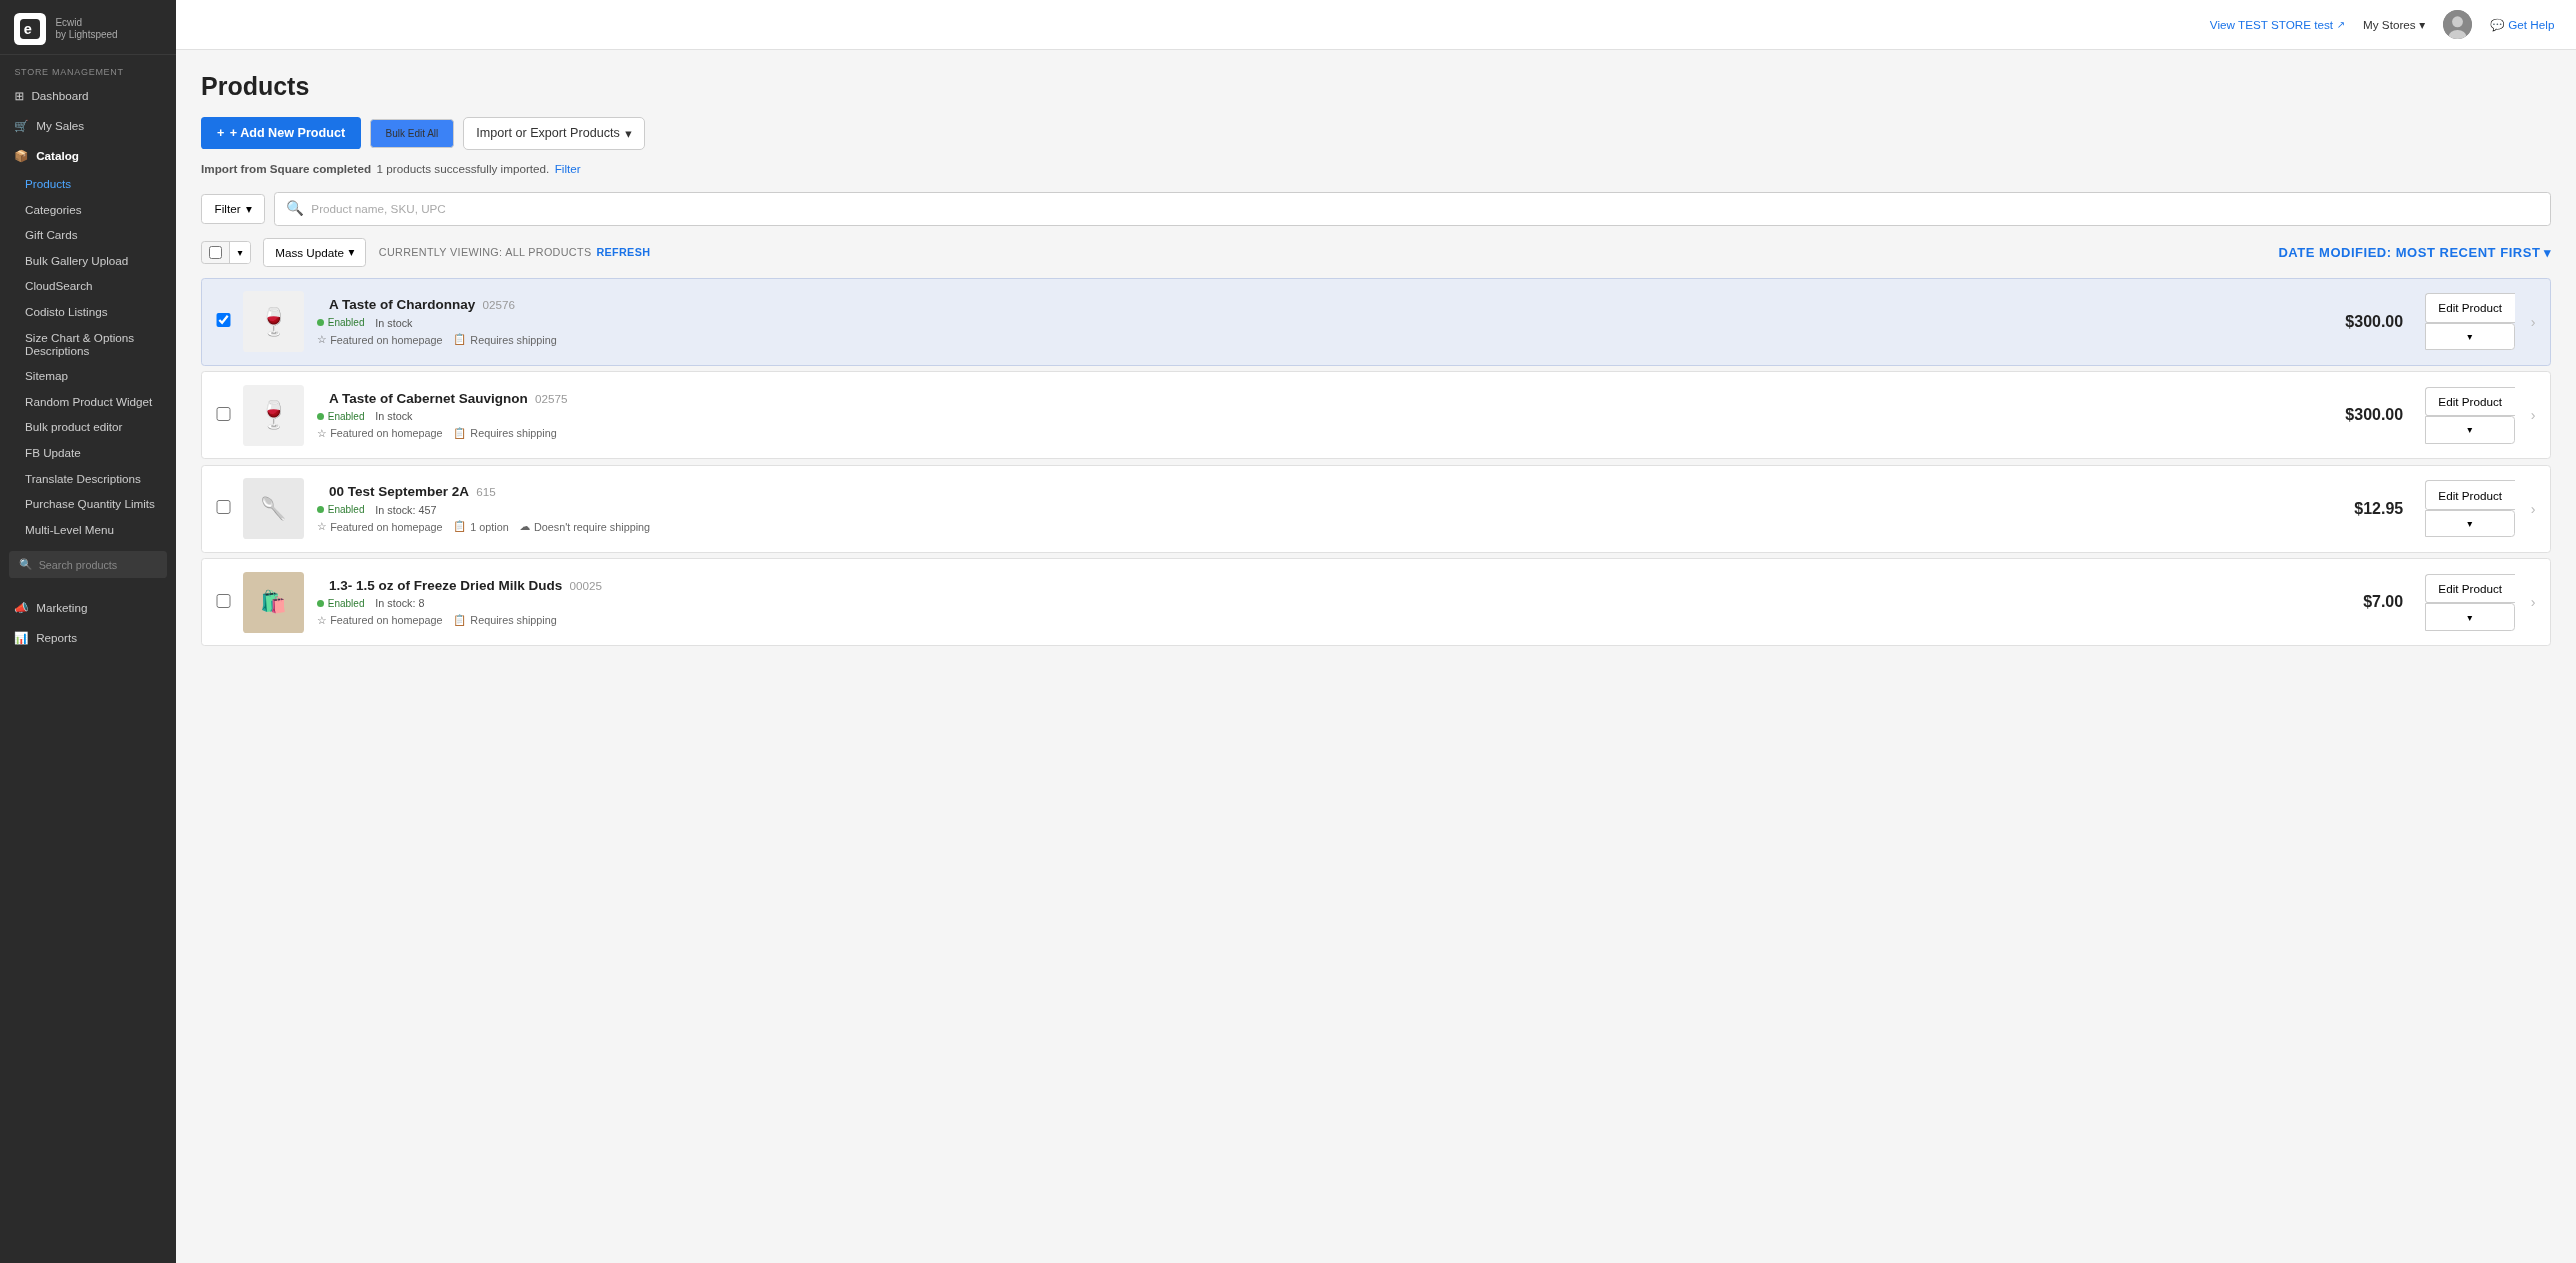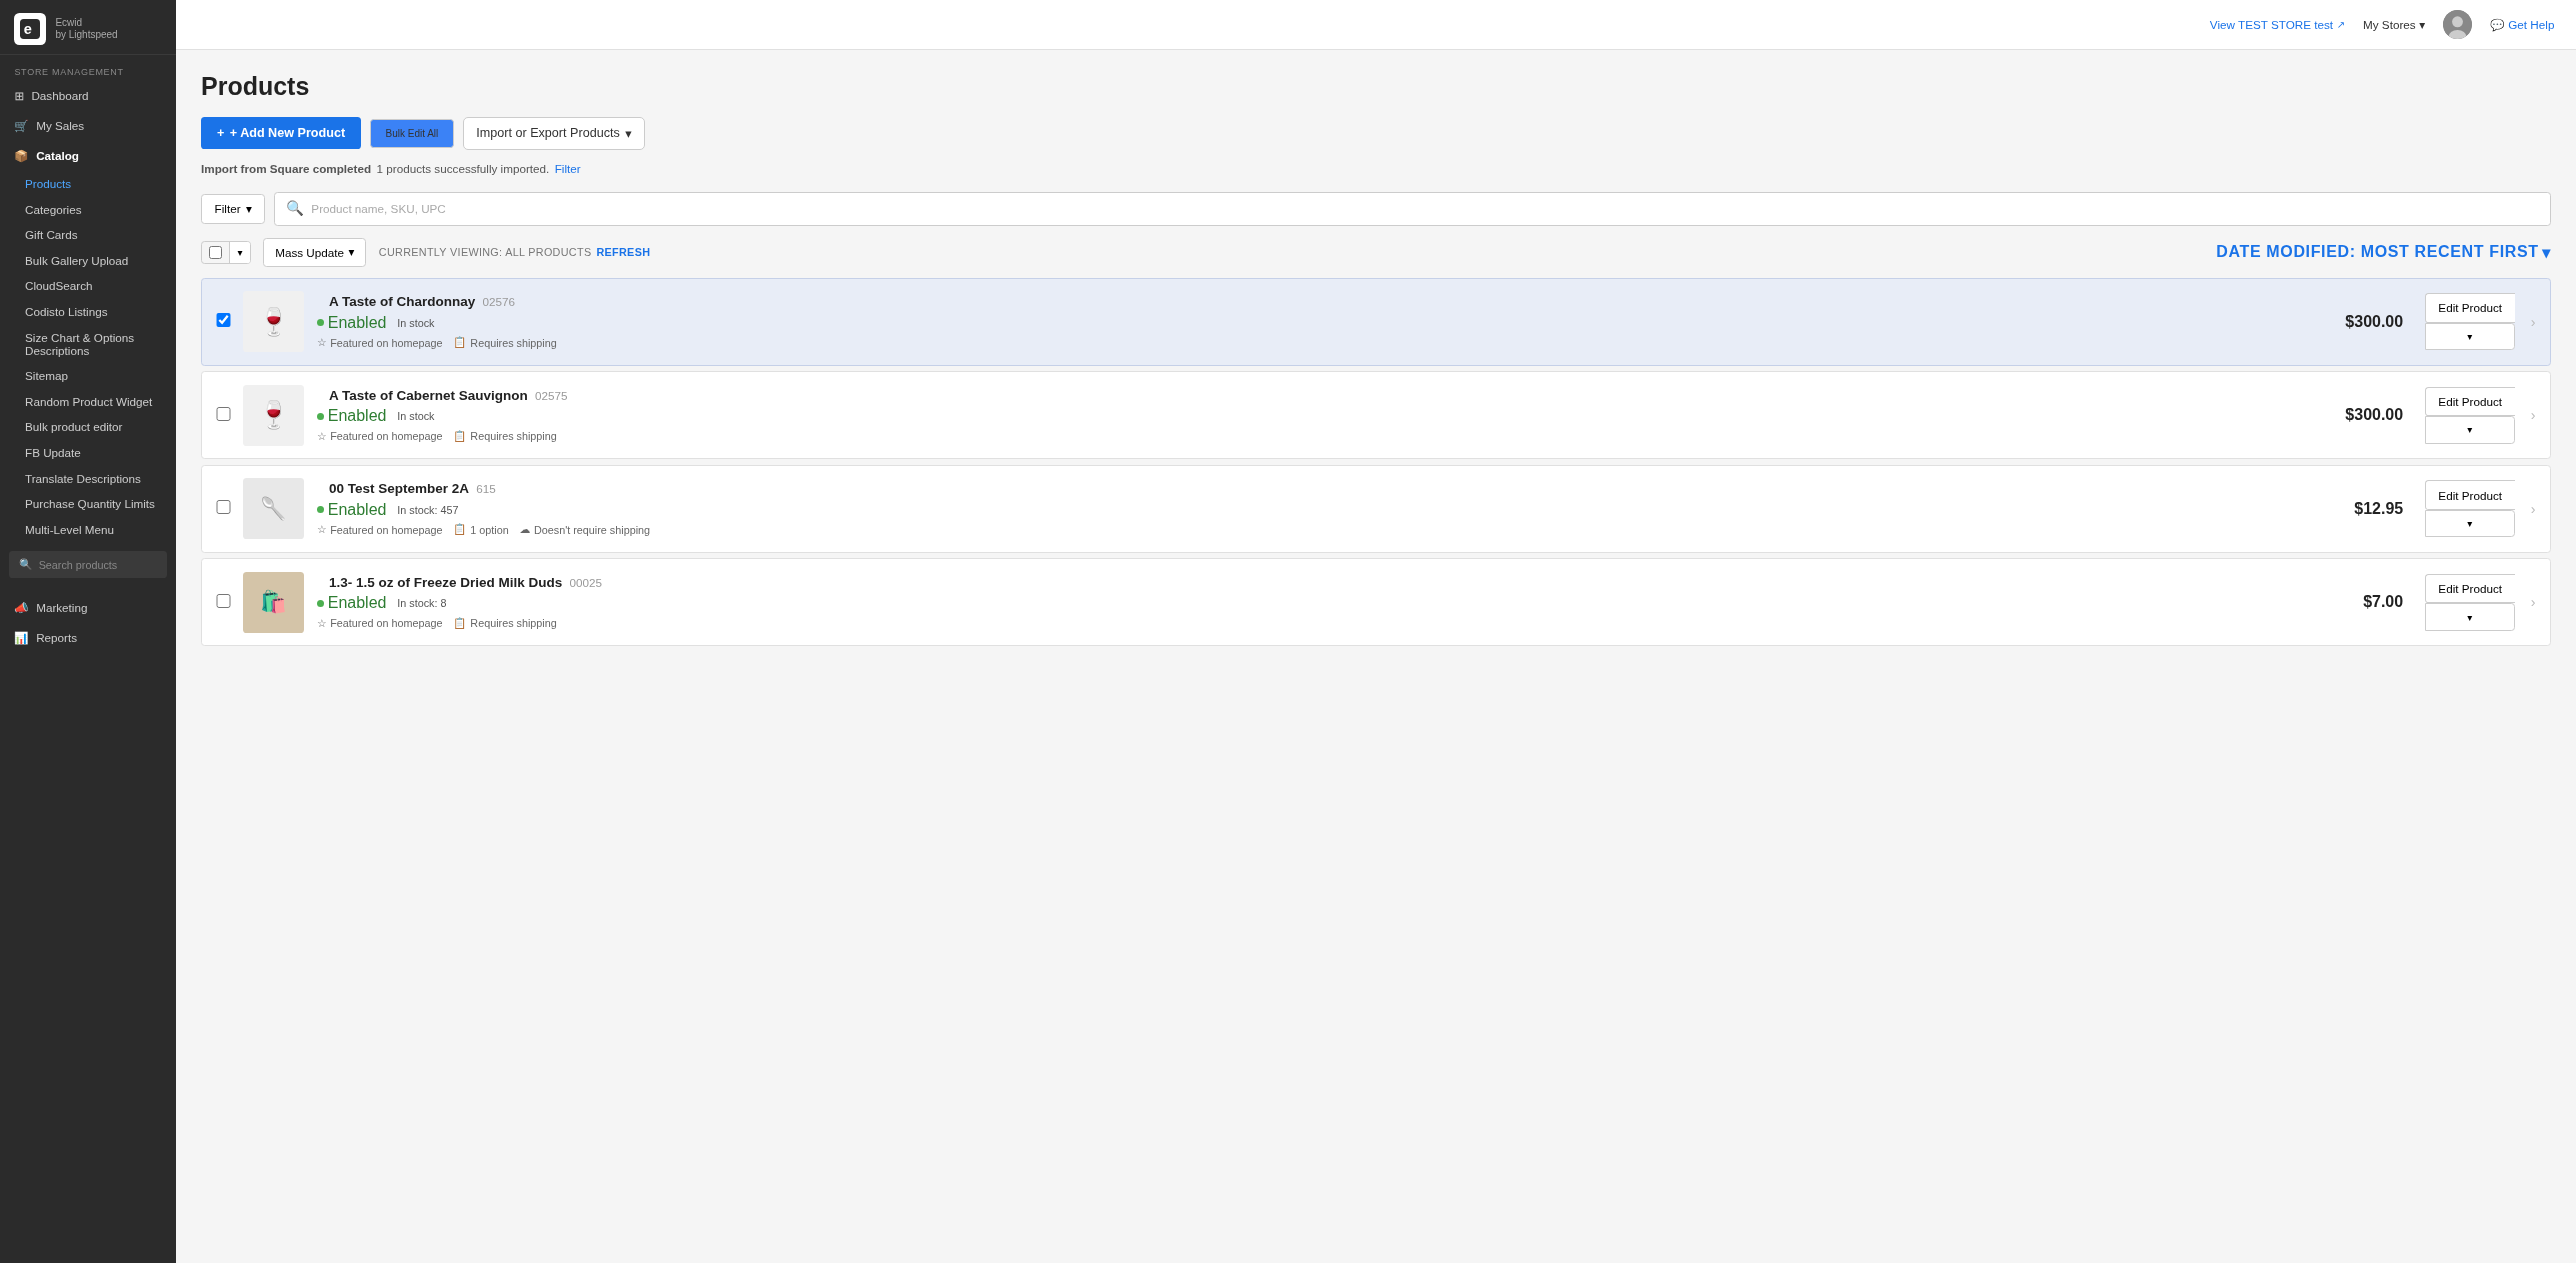--- a/index.html
+++ b/index.html
@@ -173,21 +173,21 @@
       background: #fff; border: 1.3px solid #ccc; border-radius: 3.6px;
       padding: 6.3px 10.8px; font-size: 11.7px; cursor: pointer;
       display: flex; align-items: center; gap: 4.5px;
     }
     .viewing-label {
       font-size: 10.8px; color: #777; letter-spacing: 0.03em;
       display: flex; align-items: center; gap: 5px;
     }
     .refresh-link { color: #1a73e8; cursor: pointer; font-size: 10.8px; font-weight: 600; }
     .sort-label {
-      margin-left: auto; font-size: 16px; color: #1a73e8; cursor: pointer;
+      margin-left: auto; font-size: 13px; color: #1a73e8; cursor: pointer;
       display: flex; align-items: center; gap: 3.6px;
       text-transform: uppercase; letter-spacing: 0.04em; font-weight: 600;
     }
 
     
     #product-list { display: flex; flex-direction: column; gap: 0; }
 
     .product-row {
       background: #fff; border: 0.9px solid #e0e0e0;
       border-radius: 3.6px; margin-bottom: 5.4px;
@@ -211,21 +211,21 @@
     }
     .product-name {
       font-size: 13.5px; font-weight: 600; color: #222;
     }
     .product-sku { font-size: 11.7px; color: #999; }
     .product-status-row {
       display: flex; align-items: center; gap: 10.8px; margin-top: 4.5px; flex-wrap: wrap;
     }
     .status-enabled {
       display: flex; align-items: center; gap: 3.6px;
-      font-size: 16px; color: #2e7d32; font-weight: 500;
+      font-size: 10px; color: #2e7d32; font-weight: 500;
     }
     .status-dot { width: 7.2px; height: 7.2px; border-radius: 50%; background: #4caf50; display: inline-block; }
     .stock-label { font-size: 10.8px; color: #555; }
     .product-tags {
       display: flex; align-items: center; gap: 10.8px; margin-top: 4.5px; flex-wrap: wrap;
     }
     .tag { display: flex; align-items: center; gap: 3.6px; font-size: 10.8px; color: #666; }
 
     .product-price {
       font-size: 16px; font-weight: 700; color: #222;

